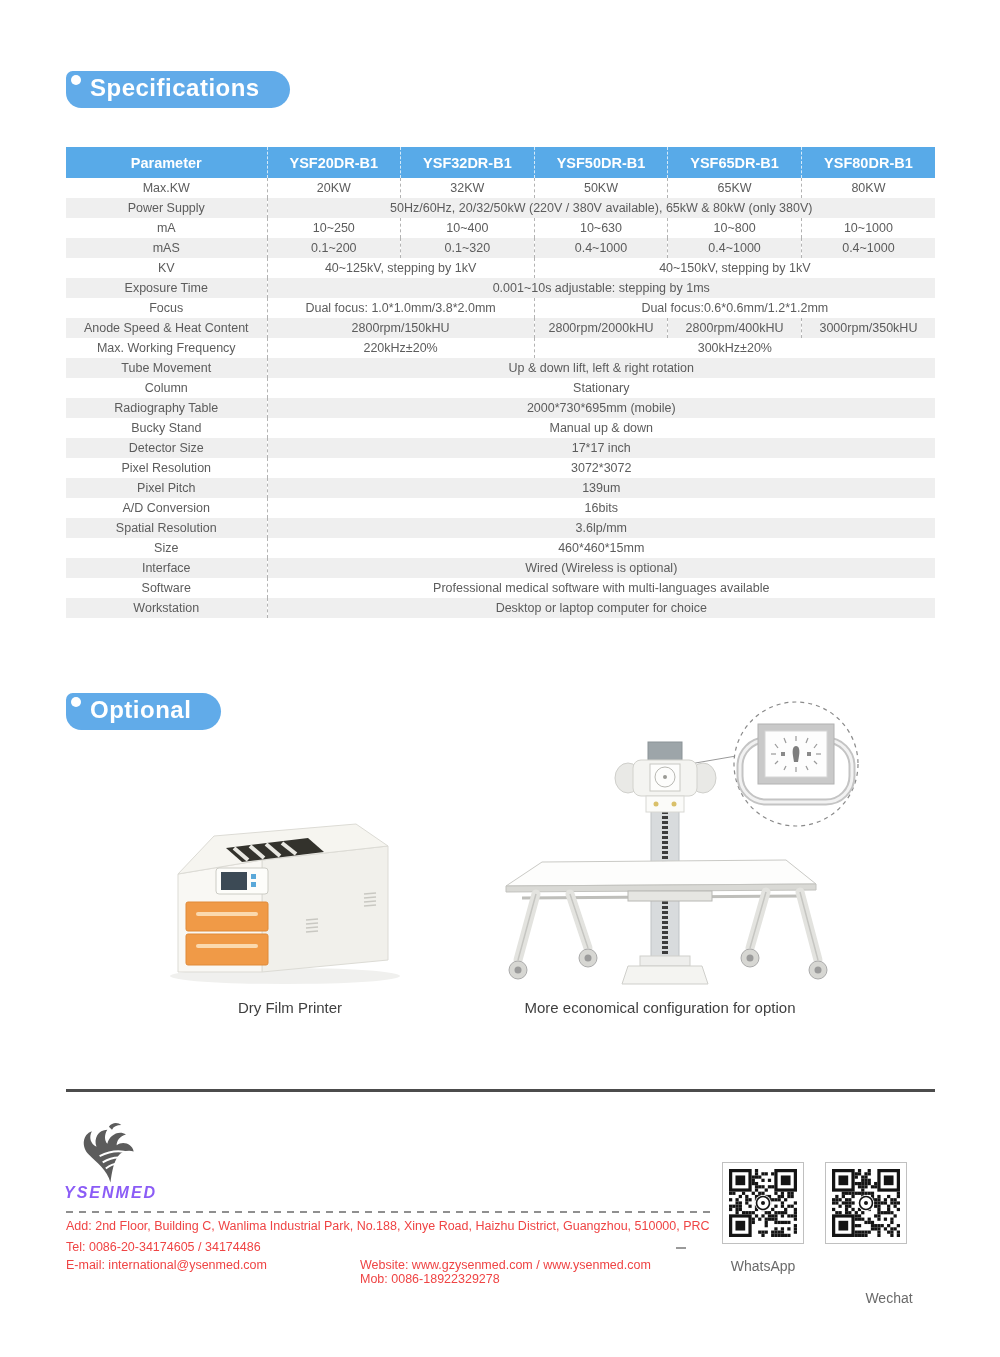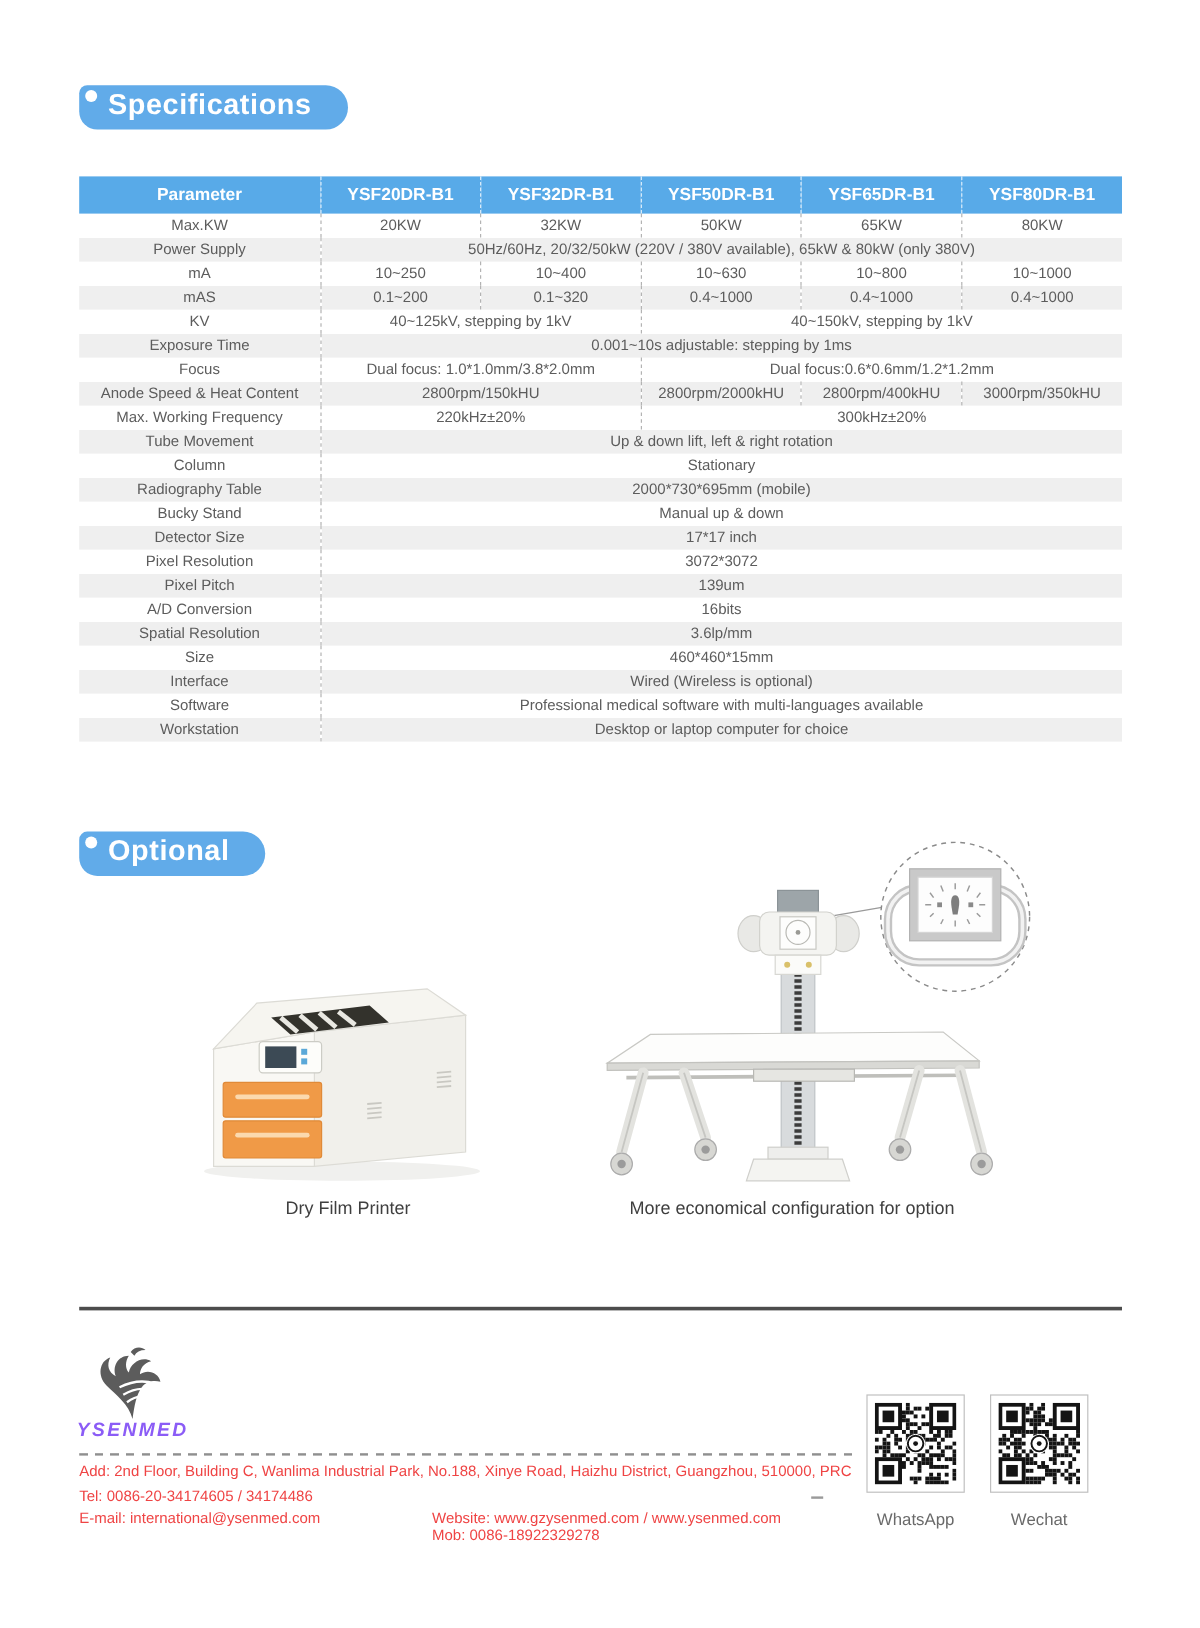--- a/index.html
+++ b/index.html
@@ -50,21 +50,21 @@
   #email { left:66px; top:1258px; }
   #website { left:360px; top:1258px; }
   .stray-dash { position:absolute; left:676px; top:1247px; width:10px; height:2px; background:#9a9a9a; }
 
   .qr-box { position:absolute; top:1162px; width:68px; height:68px; border:1px solid #c0c0c0;
             background:#fff; padding:6px; }
   #qr-whatsapp { left:722px; }
   #qr-wechat { left:825px; }
   .qr-label { position:absolute; top:1258px; width:82px; text-align:center; font-size:14px; color:#6a6a6a; }
   #qr-whatsapp-label { left:722px; }
-  #qr-wechat-label { left:825px; }
+  #qr-wechat-label { left:848px;margin-top:32px; }
 </style>
 </head>
 <body>
 
 <div class="page">
 
   <div class="banner" id="banner-spec">
     <span class="dot"></span>
     <span>Specifications</span>
   </div>

